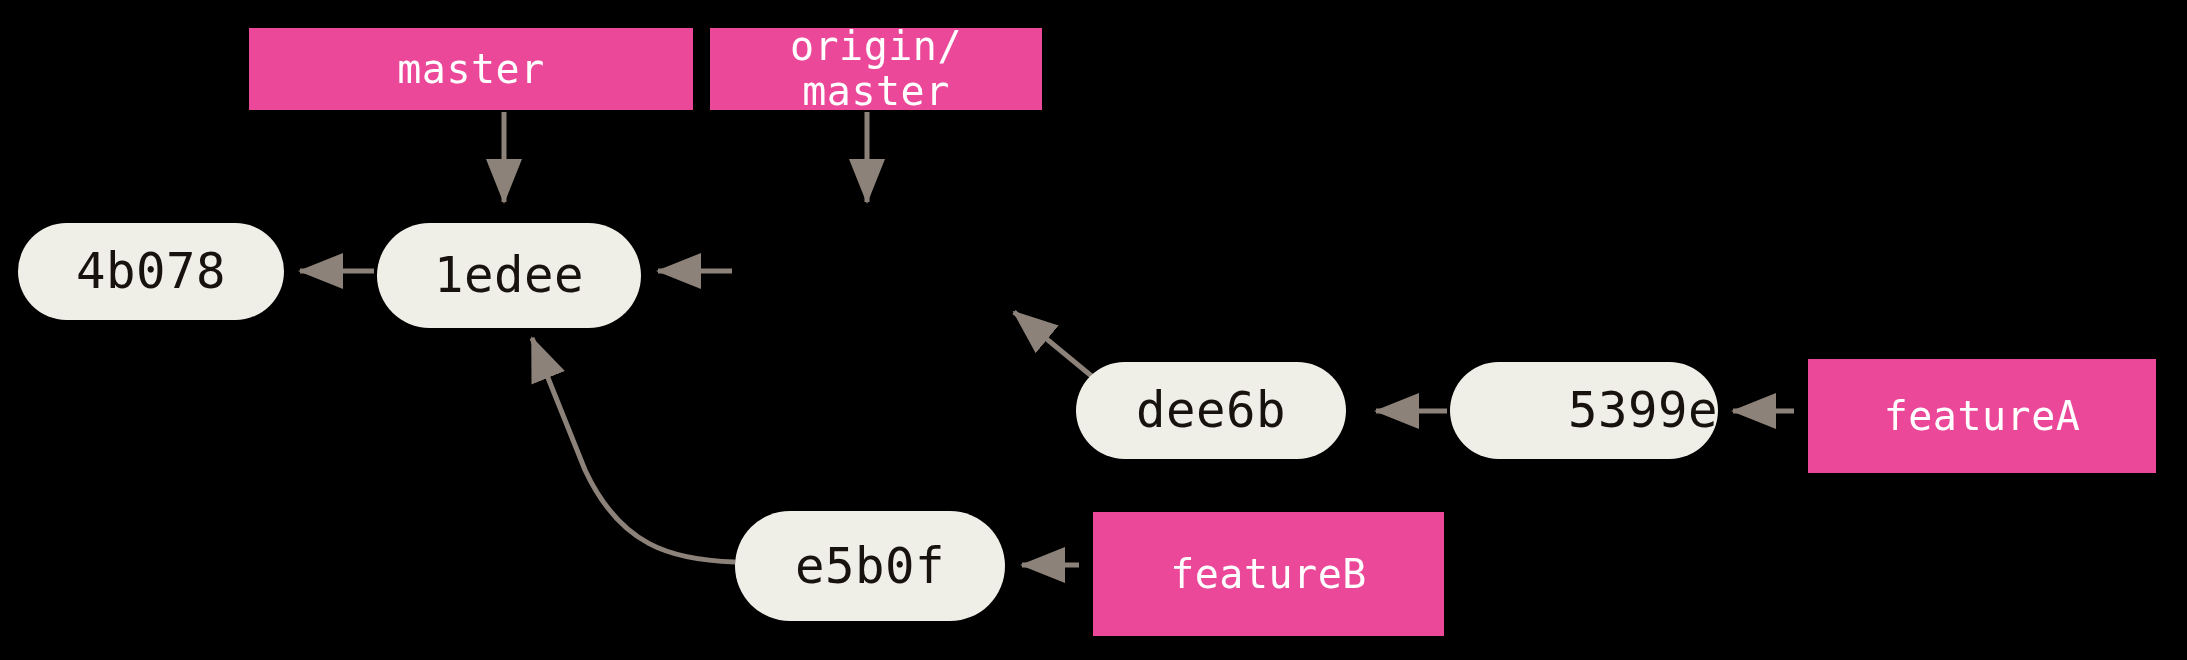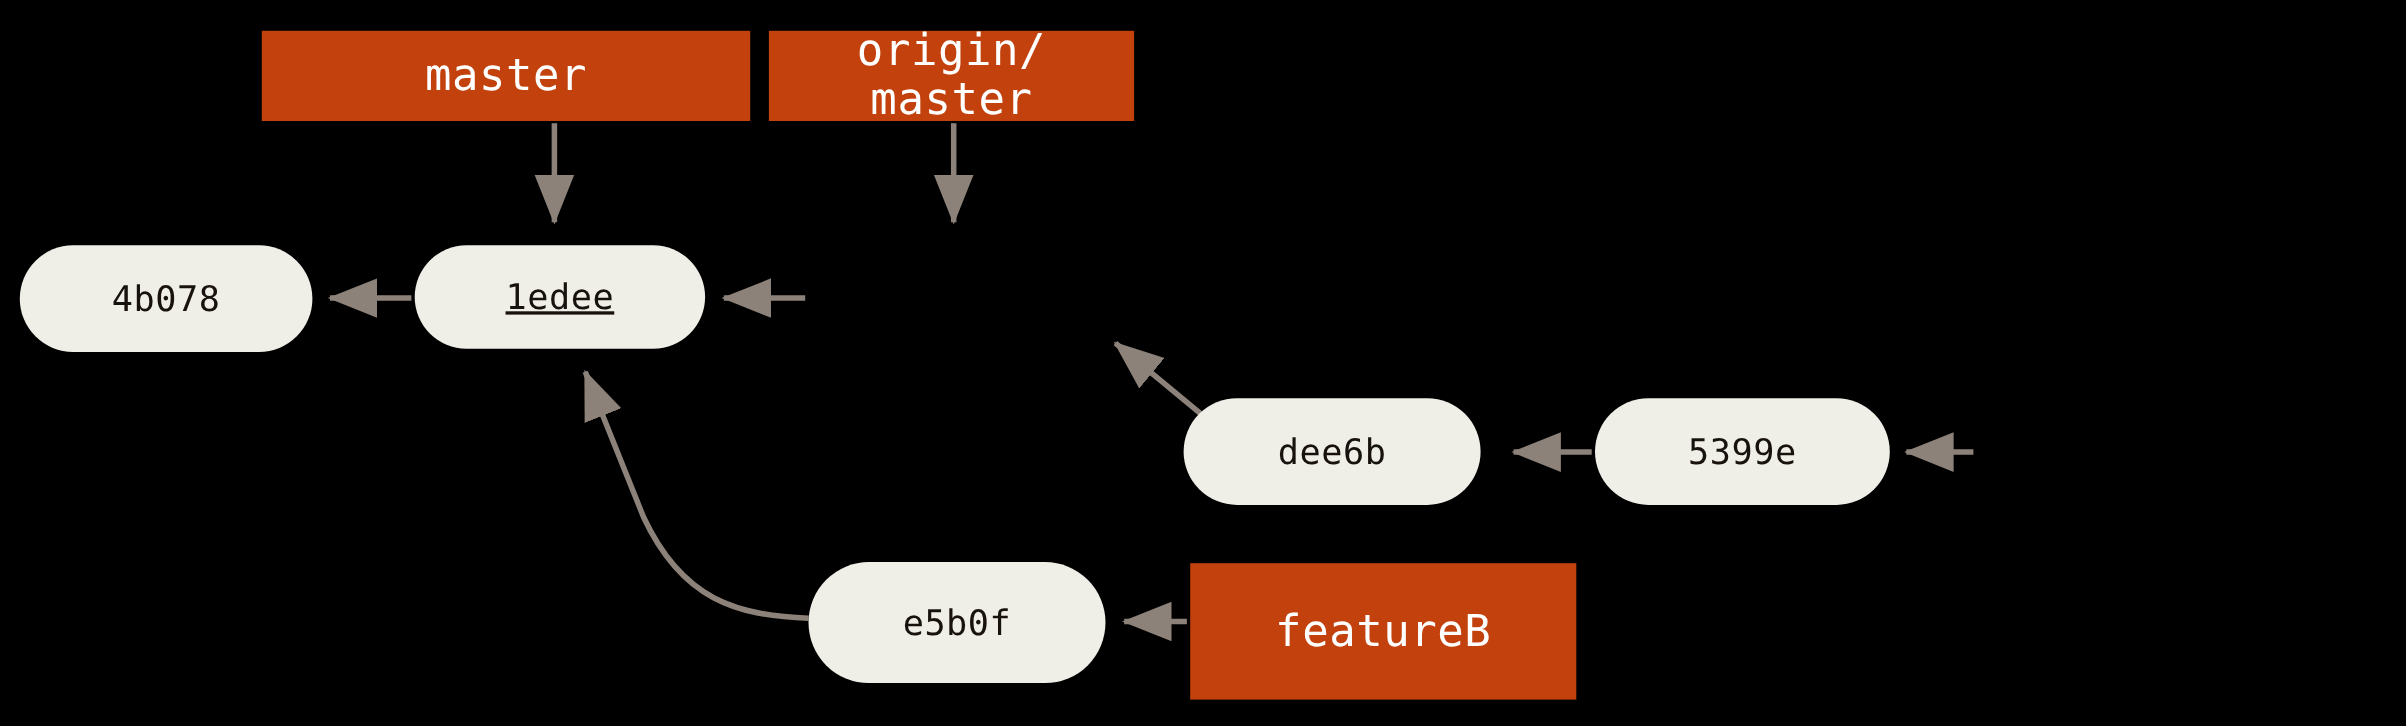--- a/index.html
+++ b/index.html
@@ -32,33 +32,34 @@
     box-sizing: border-box;
     display: flex;
     align-items: center;
     justify-content: center;
     text-align: center;
   }
   .commit {
     background: #EFEEE7;
     color: #18120E;
     border-radius: 999px;
-    font-size: 32px;
+    font-size: 49px;
     letter-spacing: 0.5px;
     font-family: "DejaVu Sans Mono", "Liberation Mono", monospace;
   }
   .ref {
-    background: #c2410c;
+    background: #ec4899;
     color: #FFFFFF;
     border-radius: 0;
     font-size: 40px;
     line-height: 1.12;
     letter-spacing: 0.5px;
     font-family: "DejaVu Sans Mono", "Liberation Mono", monospace;
     white-space: pre-line;
+    margin-left: 11px;
   }
 </style>
 </head>
 <body>
 
 <div id="stage">
 
   <svg id="edges" viewBox="0 0 2187 660" width="2187" height="660" xmlns="http://www.w3.org/2000/svg">
     <defs>
       <marker id="ah" markerWidth="10" markerHeight="10" refX="8.6" refY="4" orient="auto" markerUnits="strokeWidth">
@@ -87,39 +88,42 @@
 
   <div class="node ref" style="left:238px; top:28px; width:444px; height:82px;">
     <span>master</span>
   </div>
 
   <div class="node ref" style="left:699px; top:28px; width:332px; height:82px;">
     <span>origin/
 master</span>
   </div>
 
+  <div class="node ref" style="left:1797px; top:359px; width:348px; height:114px;">
+    <span>featureA</span>
+  </div>
 
   <div class="node ref" style="left:1082px; top:512px; width:351px; height:124px;">
     <span>featureB</span>
   </div>
 
   <div class="node commit" style="left:18px; top:223px; width:266px; height:97px;">
     <span>4b078</span>
   </div>
 
-  <div class="node commit" style="left:377px; top:223px; width:264px; height:94px;text-decoration:underline;">
+  <div class="node commit" style="left:377px; top:223px; width:264px; height:105px;">
     <span>1edee</span>
   </div>
 
 
   <div class="node commit" style="left:1076px; top:362px; width:270px; height:97px;">
     <span>dee6b</span>
   </div>
 
-  <div class="node commit" style="left:1450px; top:362px; width:268px; height:97px;">
+  <div class="node commit" style="left:1450px; top:362px; width:268px; height:97px;justify-content:flex-end;">
     <span>5399e</span>
   </div>
 
   <div class="node commit" style="left:735px; top:511px; width:270px; height:110px;">
     <span>e5b0f</span>
   </div>
 
 </div>
 
 </body></html>

